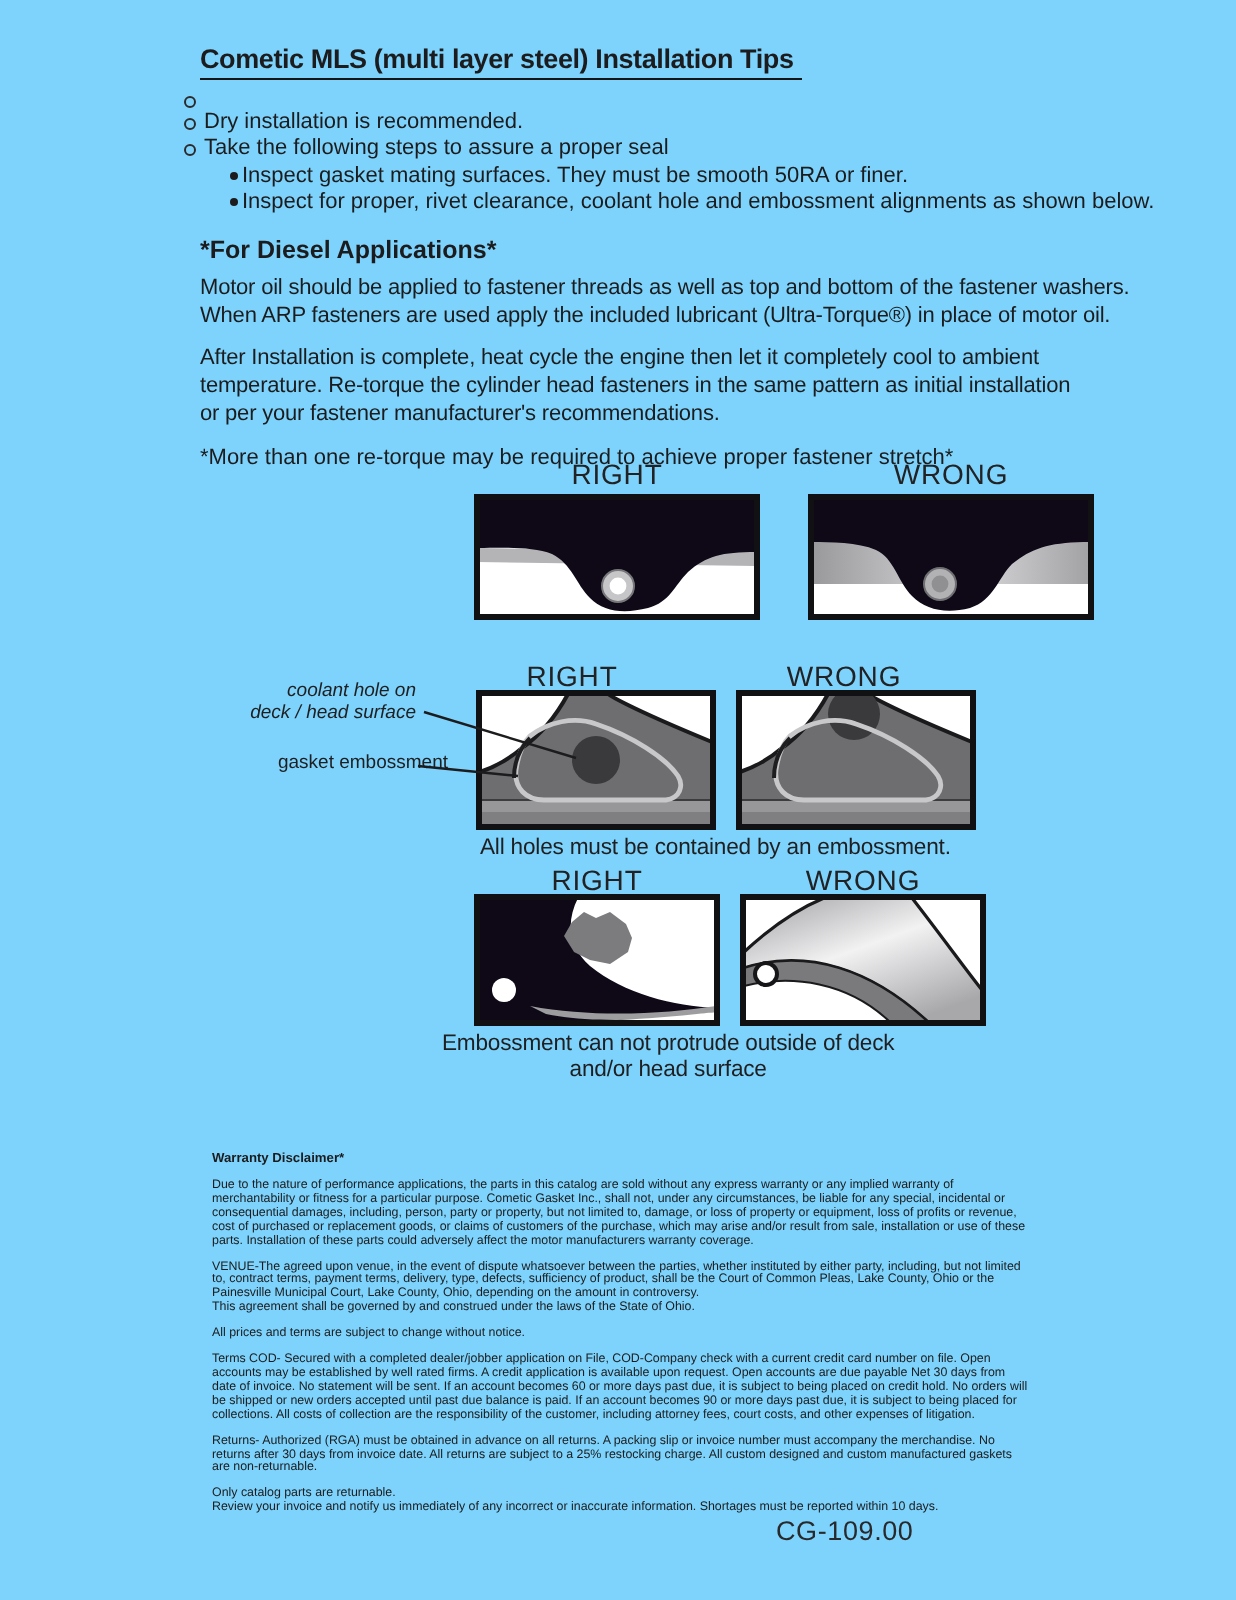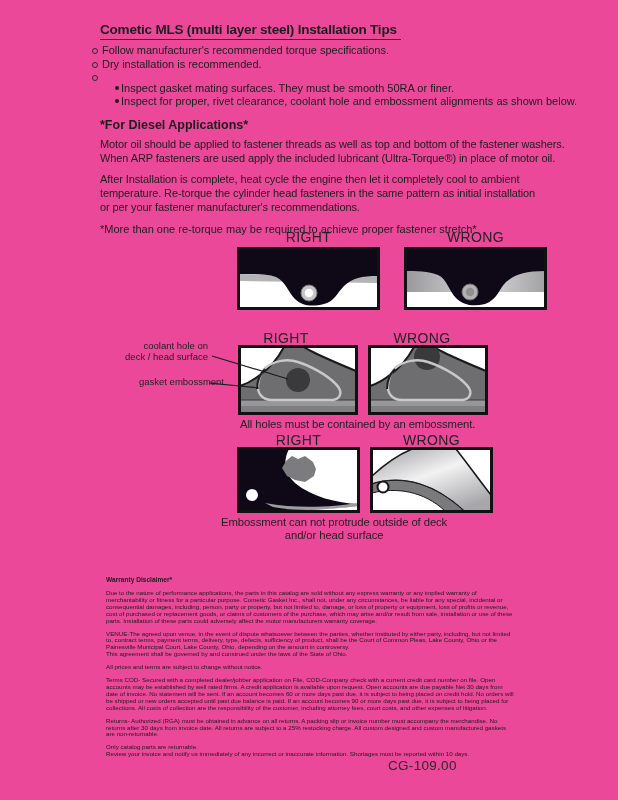--- a/index.html
+++ b/index.html
@@ -2,21 +2,21 @@
 <html><head>
 <meta charset="utf-8">
 <style>
   html,body{margin:0;padding:0;}
   body{
     width:618px;height:800px;background:#ffffff;
     font-family:"Liberation Sans", sans-serif;
     color:#1c1c1e;
     -webkit-font-smoothing:antialiased;
   }
-  .page{position:relative;width:618px;height:800px;background:#ec4899;overflow:hidden;}
+  .page{position:relative;width:618px;height:800px;background:#7dd3fc;overflow:hidden;}
 
   
   .title{
     position:absolute;left:100px;top:22px;
     font-size:13.5px;font-weight:bold;letter-spacing:-0.2px;
     border-bottom:1.5px solid #151517;padding-bottom:2px;padding-right:4px;
   }
   .bullets{position:absolute;left:92px;top:44px;width:520px;}
   .b-row{display:flex;align-items:flex-start;line-height:13px;font-size:11px;white-space:nowrap;margin-bottom:0.5px;}
   .b-marker{flex:0 0 auto;width:4px;height:4px;border:1px solid #2b2b2d;border-radius:50%;margin:4px 4px 0 0;}
@@ -46,28 +46,28 @@
 </head>
 <body>
 
 <div class="page">
 
   <div class="title">Cometic MLS (multi layer steel) Installation Tips</div>
 
   <div class="bullets">
     <div class="b-row">
       <span class="b-marker"></span>
-      <span>Follow manufacturer's recommended torque specifications.</span>
     </div>
     <div class="b-row">
       <span class="b-marker"></span>
       <span>Dry installation is recommended.</span>
     </div>
     <div class="b-row">
       <span class="b-marker"></span>
+      <span>Take the following steps to assure a proper seal</span>
     </div>
     <div class="b-row b-sub">
       <span class="b-dot"></span>
       <span>Inspect gasket mating surfaces.  They must be smooth 50RA or finer.</span>
     </div>
     <div class="b-row b-sub">
       <span class="b-dot"></span>
       <span>Inspect for proper, rivet clearance, coolant hole and embossment alignments as shown below.</span>
     </div>
   </div>
@@ -105,21 +105,21 @@
     <rect x="1.5" y="1.5" width="140" height="60" fill="#ffffff"></rect>
     <rect x="2" y="24" width="139" height="21" fill="url(#g1)"></rect>
     <rect x="2" y="45" width="139" height="16" fill="#ffffff"></rect>
     <path d="M2,2 H141 V24 C121,24 112,27 102,35 C95,42 93,53 81,57 C69,60 59,58 52,51 C45,44 43,32 34,28 C25,24 11,24 2,24 Z" fill="#0e0817"></path>
     <circle cx="66" cy="45" r="8" fill="#b2b2b4" stroke="#6f6f71" stroke-width="1"></circle>
     <circle cx="66" cy="45" r="4.2" fill="#909092"></circle>
     <rect x="1.5" y="1.5" width="140" height="60" fill="none" stroke="#111113" stroke-width="3"></rect>
   </svg>
 
 
-  <div class="ann" style="left:86px;top:341px;">coolant hole on
+  <div class="ann" style="left:86px;top:341px;font-style:italic;">coolant hole on
 deck / head surface</div>
   <div class="ann" style="left:102px;top:377px;">gasket embossment</div>
   <svg class="leader" viewBox="0 0 105 45">
     <line x1="12" y1="6" x2="88" y2="29" stroke="#1c1c1e" stroke-width="1.2"></line>
     <line x1="9" y1="33" x2="59" y2="38" stroke="#1c1c1e" stroke-width="1.2"></line>
   </svg>
 
   <div class="dg-label" style="left:226px;top:330px;width:120px;">RIGHT</div>
   <div class="dg-label" style="left:362px;top:330px;width:120px;">WRONG</div>
 

